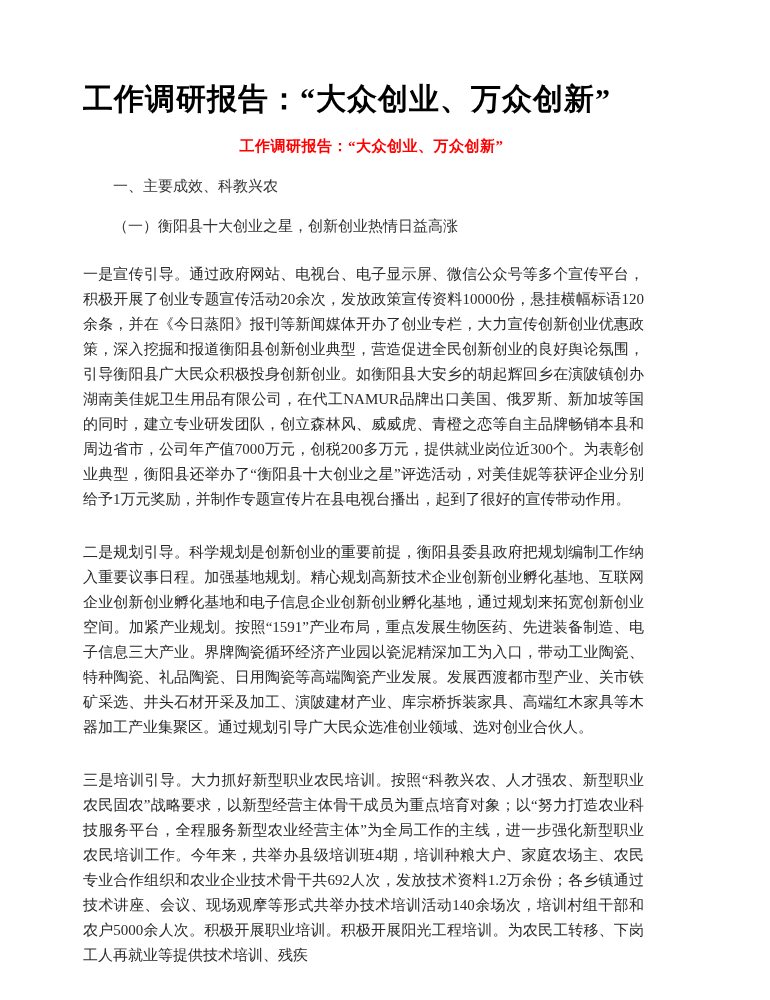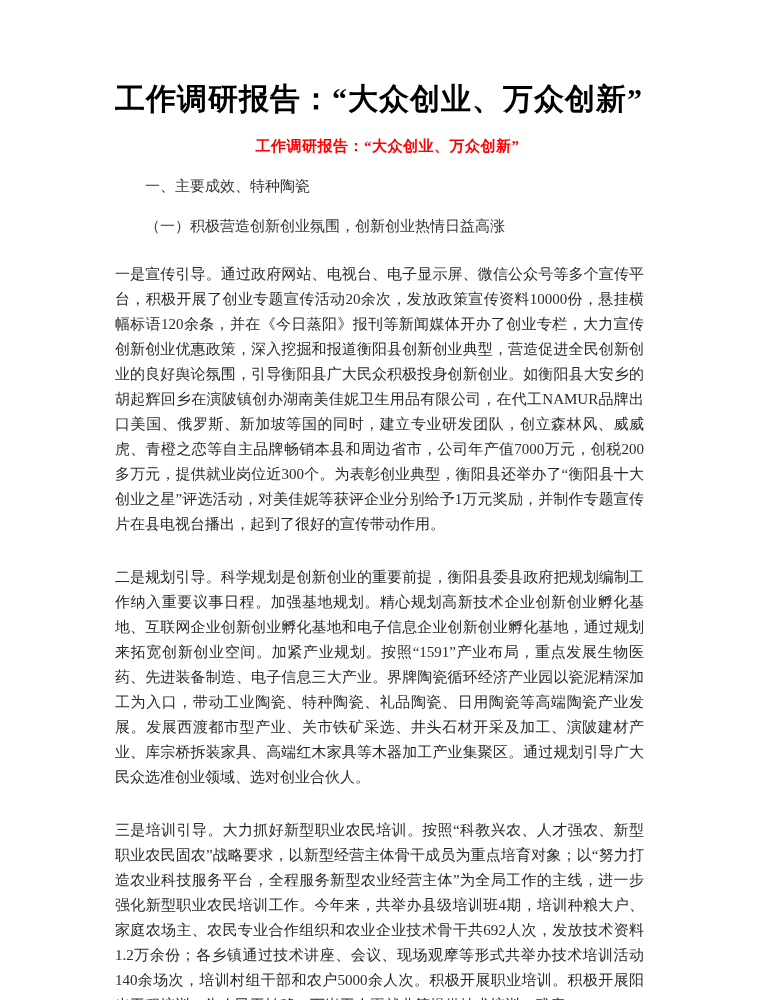--- a/index.html
+++ b/index.html
@@ -7,21 +7,21 @@
     padding: 0;
     background: #ffffff;
   }
   .page {
     position: relative;
     width: 770px;
     height: 1000px;
     margin: 0 auto;
     background: #ffffff;
     box-sizing: border-box;
-    padding: 78px 110px 0 115px;
+    padding: 78px 110px 0 83px;
     overflow: hidden;
     font-family: "Liberation Serif", "DejaVu Serif", serif;
     color: #262626;
   }
   .doc-title {
     font-size: 30px;
     font-weight: bold;
     color: #000000;
     line-height: 1.42;
     letter-spacing: 1px;
@@ -55,22 +55,22 @@
   }
 </style>
 </head>
 <body>
 
 <div class="page">
   <h1 class="doc-title">工作调研报告：“大众创业、万众创新”</h1>
 
   <div class="doc-subtitle" style="color: rgb(255, 0, 0);">工作调研报告：“大众创业、万众创新”</div>
 
-  <div class="section-heading">一、主要成效、特种陶瓷</div>
+  <div class="section-heading">一、主要成效、科教兴农</div>
 
-  <div class="subsection-heading">（一）积极营造创新创业氛围，创新创业热情日益高涨</div>
+  <div class="subsection-heading">（一）衡阳县十大创业之星，创新创业热情日益高涨</div>
 
   <p class="body-paragraph">一是宣传引导。通过政府网站、电视台、电子显示屏、微信公众号等多个宣传平台，积极开展了创业专题宣传活动20余次，发放政策宣传资料10000份，悬挂横幅标语120余条，并在《今日蒸阳》报刊等新闻媒体开办了创业专栏，大力宣传创新创业优惠政策，深入挖掘和报道衡阳县创新创业典型，营造促进全民创新创业的良好舆论氛围，引导衡阳县广大民众积极投身创新创业。如衡阳县大安乡的胡起辉回乡在演陂镇创办湖南美佳妮卫生用品有限公司，在代工NAMUR品牌出口美国、俄罗斯、新加坡等国的同时，建立专业研发团队，创立森林风、威威虎、青橙之恋等自主品牌畅销本县和周边省市，公司年产值7000万元，创税200多万元，提供就业岗位近300个。为表彰创业典型，衡阳县还举办了“衡阳县十大创业之星”评选活动，对美佳妮等获评企业分别给予1万元奖励，并制作专题宣传片在县电视台播出，起到了很好的宣传带动作用。</p>
 
   <p class="body-paragraph">二是规划引导。科学规划是创新创业的重要前提，衡阳县委县政府把规划编制工作纳入重要议事日程。加强基地规划。精心规划高新技术企业创新创业孵化基地、互联网企业创新创业孵化基地和电子信息企业创新创业孵化基地，通过规划来拓宽创新创业空间。加紧产业规划。按照“1591”产业布局，重点发展生物医药、先进装备制造、电子信息三大产业。界牌陶瓷循环经济产业园以瓷泥精深加工为入口，带动工业陶瓷、特种陶瓷、礼品陶瓷、日用陶瓷等高端陶瓷产业发展。发展西渡都市型产业、关市铁矿采选、井头石材开采及加工、演陂建材产业、库宗桥拆装家具、高端红木家具等木器加工产业集聚区。通过规划引导广大民众选准创业领域、选对创业合伙人。</p>
 
   <p class="body-paragraph">三是培训引导。大力抓好新型职业农民培训。按照“科教兴农、人才强农、新型职业农民固农”战略要求，以新型经营主体骨干成员为重点培育对象；以“努力打造农业科技服务平台，全程服务新型农业经营主体”为全局工作的主线，进一步强化新型职业农民培训工作。今年来，共举办县级培训班4期，培训种粮大户、家庭农场主、农民专业合作组织和农业企业技术骨干共692人次，发放技术资料1.2万余份；各乡镇通过技术讲座、会议、现场观摩等形式共举办技术培训活动140余场次，培训村组干部和农户5000余人次。积极开展职业培训。积极开展阳光工程培训。为农民工转移、下岗工人再就业等提供技术培训、残疾</p>
 </div>
 
 </body></html>

